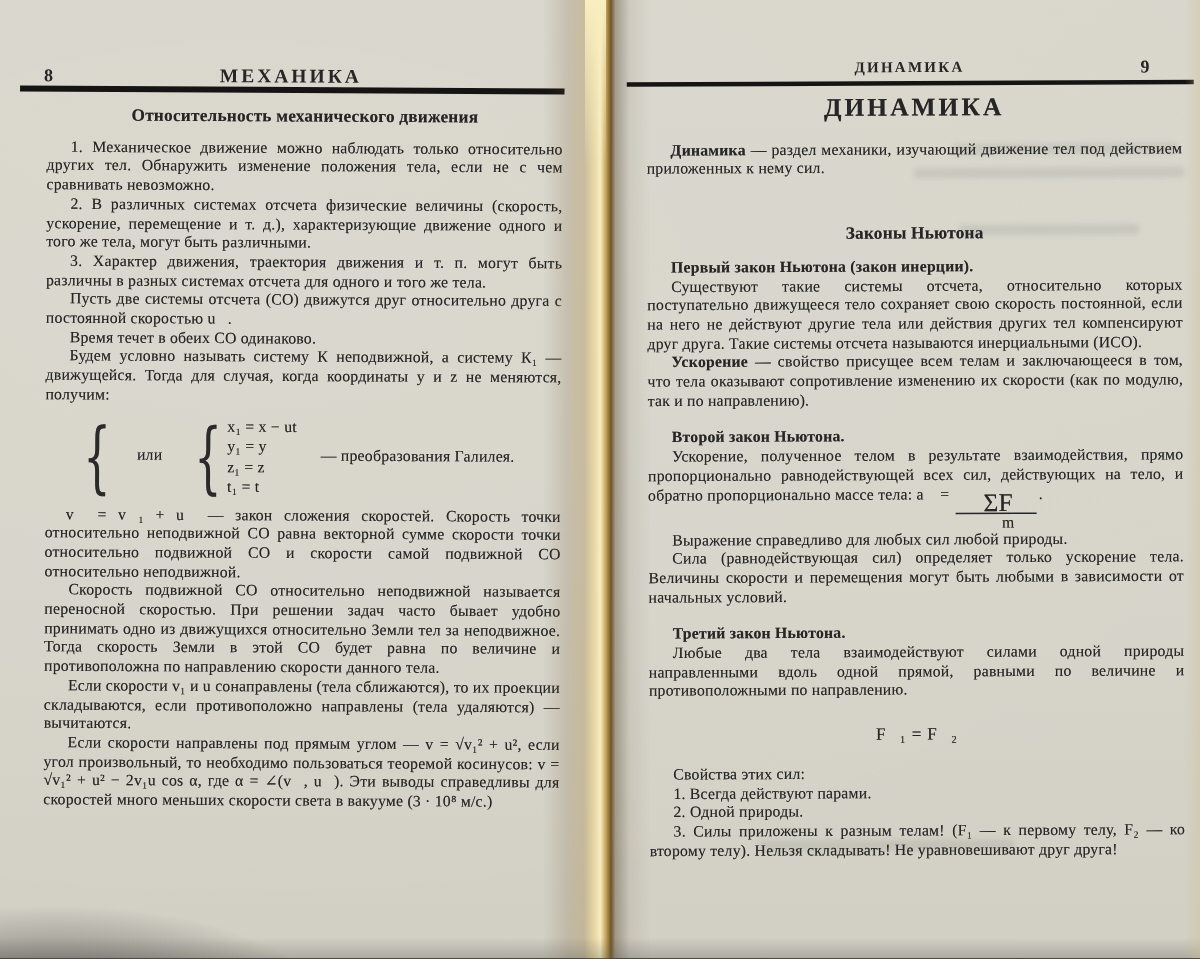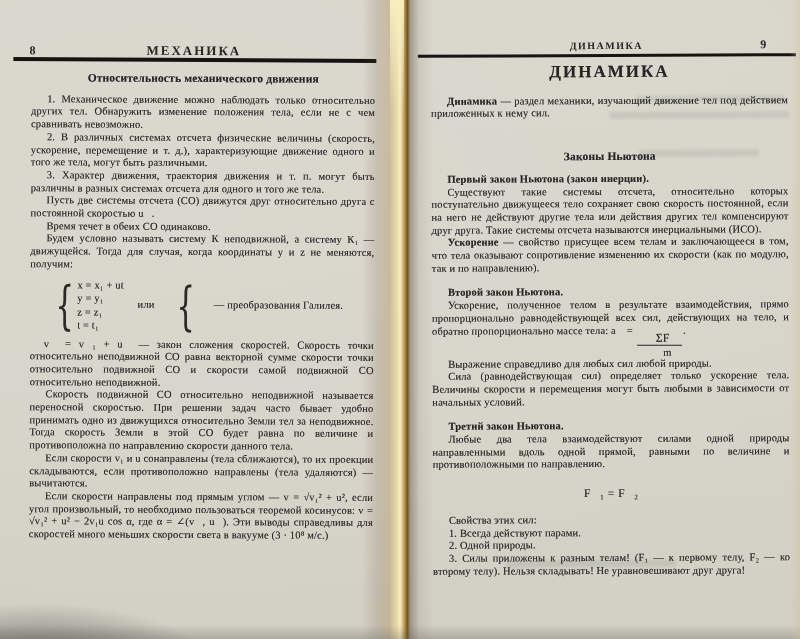--- a/index.html
+++ b/index.html
@@ -66,21 +66,21 @@
   .eq-group{display:flex;align-items:center;}
   .brace{font-family:"DejaVu Serif",serif;font-size:52px;font-weight:400;
     transform:scaleX(.55);line-height:52px;color:#2a2a2a;margin-right:-4px;}
   .eq-col div{line-height:13.5px;white-space:nowrap;}
   .eq-or{margin:11px 14px;}
   .eq-caption{margin-left:16px;white-space:nowrap;}
 
   
   .frac{display:inline-flex;flex-direction:column;vertical-align:-8px;
     text-align:center;line-height:11px;margin:0 1px;}
-  .frac .num{border-bottom:1px solid #262626;padding:0 3px 1px;font-size:12px;}
+  .frac .num{border-bottom:1px solid #262626;padding:0 3px 1px;font-size:17px;}
   .frac .den{padding-top:1px;}
   .eq-center{text-align:center;margin:16px 0 14px;font-size:11.5px;letter-spacing:.5px;}
 
   
   .ghost{position:absolute;background:rgba(95,115,100,.14);filter:blur(1.6px);border-radius:2px;}
 </style>
 </head>
 <body>
 
 <div class="scan">
@@ -96,30 +96,30 @@
       <div class="para">1. Механическое движение можно наблюдать только относительно других тел. Обнаружить изменение положения тела, если не с чем сравнивать невозможно.</div>
       <div class="para">2. В различных системах отсчета физические величины (скорость, ускорение, перемещение и т. д.), характеризующие движение одного и того же тела, могут быть различными.</div>
       <div class="para">3. Характер движения, траектория движения и т. п. могут быть различны в разных системах отсчета для одного и того же тела.</div>
       <div class="para">Пусть две системы отсчета (СО) движутся друг относительно друга с постоянной скоростью u⃗.</div>
       <div class="para">Время течет в обеих СО одинаково.</div>
       <div class="para">Будем условно называть систему К неподвижной, а систему К₁ — движущейся. Тогда для случая, когда координаты y и z не меняются, получим:</div>
 
       <div class="eq-row">
         <div class="eq-group">
           <span class="brace">{</span>
-          <div class="eq-col">
-            <div>x = x₁ + ut</div>
-            <div>y = y₁</div>
-            <div>z = z₁</div>
-            <div>t = t₁</div>
-          </div>
         </div>
         <div class="eq-or">или</div>
         <div class="eq-group">
           <span class="brace">{</span>
+          <div class="eq-col">
+            <div>x₁ = x − ut</div>
+            <div>y₁ = y</div>
+            <div>z₁ = z</div>
+            <div>t₁ = t</div>
+          </div>
         </div>
         <div class="eq-caption">— преобразования Галилея.</div>
       </div>
 
       <div class="para" style="text-indent:14px;">v⃗ = v⃗₁ + u⃗ — закон сложения скоростей. Скорость точки относительно неподвижной СО равна векторной сумме скорости точки относительно подвижной СО и скорости самой подвижной СО относительно неподвижной.</div>
       <div class="para">Скорость подвижной СО относительно неподвижной называется переносной скоростью. При решении задач часто бывает удобно принимать одно из движущихся относительно Земли тел за неподвижное. Тогда скорость Земли в этой СО будет равна по величине и противоположна по направлению скорости данного тела.</div>
       <div class="para">Если скорости v₁ и u сонаправлены (тела сближаются), то их проекции складываются, если противоположно направлены (тела удаляются) — вычитаются.</div>
       <div class="para">Если скорости направлены под прямым углом — v = √v₁² + u², если угол произвольный, то необходимо пользоваться теоремой косинусов: v = √v₁² + u² − 2v₁u cos α,  где  α = ∠(v⃗, u⃗). Эти выводы справедливы для скоростей много меньших скорости света в вакууме (3 · 10⁸ м/с.)</div>
     </div>
   </div>

